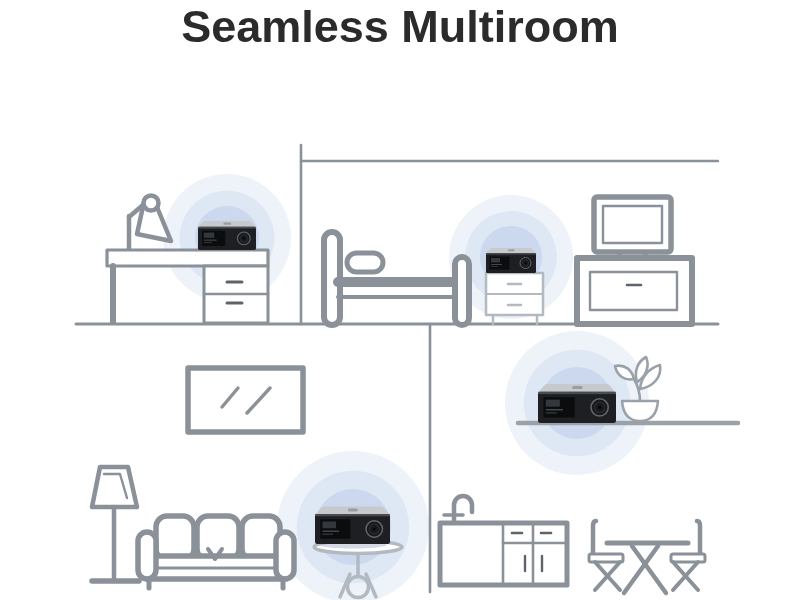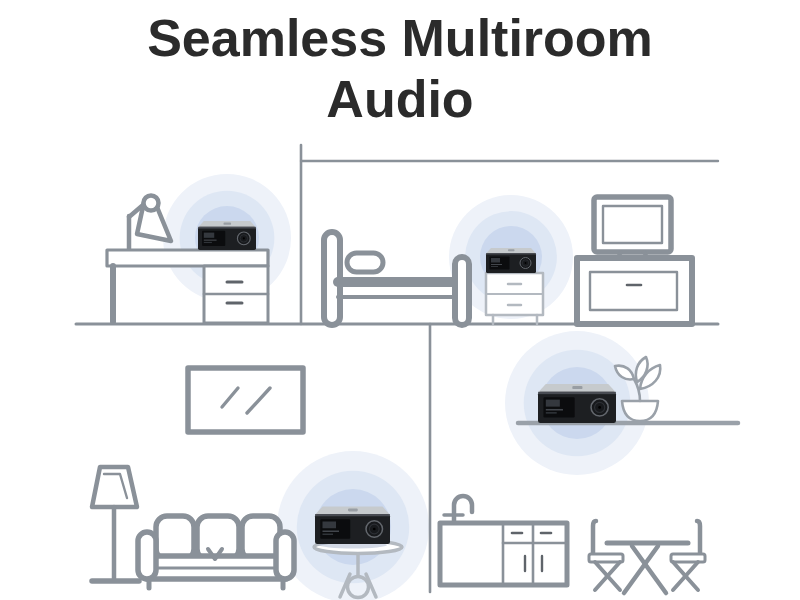--- a/index.html
+++ b/index.html
@@ -1,19 +1,19 @@
 <!DOCTYPE html>
 <html style="--background: #ffffff; --title-text: #2b2b2b; --line-gray: #8a9199; --line-gray-mid: #9aa1a9; --line-gray-light: #b3b9c0; --handle-gray: #5f646a; --wave-outer: #eef2f9; --wave-mid: #dee7f4; --wave-inner: #cbd8ee; --device-body: #1d1f22; --device-top: #c6cacd; --device-screen: #0b0c0e; --device-knob-ring: #63676d;"><head>
 <meta charset="utf-8">
 <style>
   html,body{margin:0;padding:0;background:#fff;}
   .stage{position:relative;width:800px;height:600px;background:var(--background,#fff);overflow:hidden;
          font-family:"Liberation Sans",sans-serif;}
-  .title{position:absolute;top:8px;left:0;width:100%;text-align:center;
-         font-size:52px;line-height:1.17;font-weight:700;color:var(--title-text,#2b2b2b);}
+  .title{position:absolute;top:1px;left:0;width:100%;text-align:center;
+         font-size:45px;line-height:1.17;font-weight:700;color:var(--title-text,#2b2b2b);}
   svg{position:absolute;top:0;left:0;}
 
   
   .ln      {stroke:var(--line-gray);fill:none;stroke-linecap:round;stroke-linejoin:round;}
   .lnf     {stroke:var(--line-gray);fill:#fff;stroke-linecap:round;stroke-linejoin:round;}
   .lt      {stroke:var(--line-gray-light);fill:none;stroke-linecap:round;stroke-linejoin:round;}
   .ltf     {stroke:var(--line-gray-light);fill:#fff;stroke-linecap:round;stroke-linejoin:round;}
   .md      {stroke:var(--line-gray-mid);fill:none;stroke-linecap:round;stroke-linejoin:round;}
   .mdf     {stroke:var(--line-gray-mid);fill:#fff;stroke-linecap:round;stroke-linejoin:round;}
   .handle  {stroke:var(--handle-gray);fill:none;stroke-linecap:round;}
@@ -21,21 +21,20 @@
   .w-mid   {fill:var(--wave-mid);}
   .w-in    {fill:var(--wave-inner);}
 </style>
 </head>
 <body>
 
 <div class="stage">
 
   <div class="title">
     <div>Seamless Multiroom</div>
-    <div>Audio</div>
   </div>
 
   <svg width="800" height="600" viewBox="0 0 800 600">
     <defs>
 
       <g id="speaker-device">
         <path d="M10,0 H90 L100,11 H0 Z" style="fill:var(--device-top)"></path>
         <rect x="0" y="10" width="100" height="40" rx="3" style="fill:var(--device-body)"></rect>
         <rect x="0" y="10" width="100" height="3" fill="#50545a" opacity="0.85"></rect>
         <rect x="44" y="2.5" width="13" height="4" rx="1.5" fill="#989da3"></rect>

